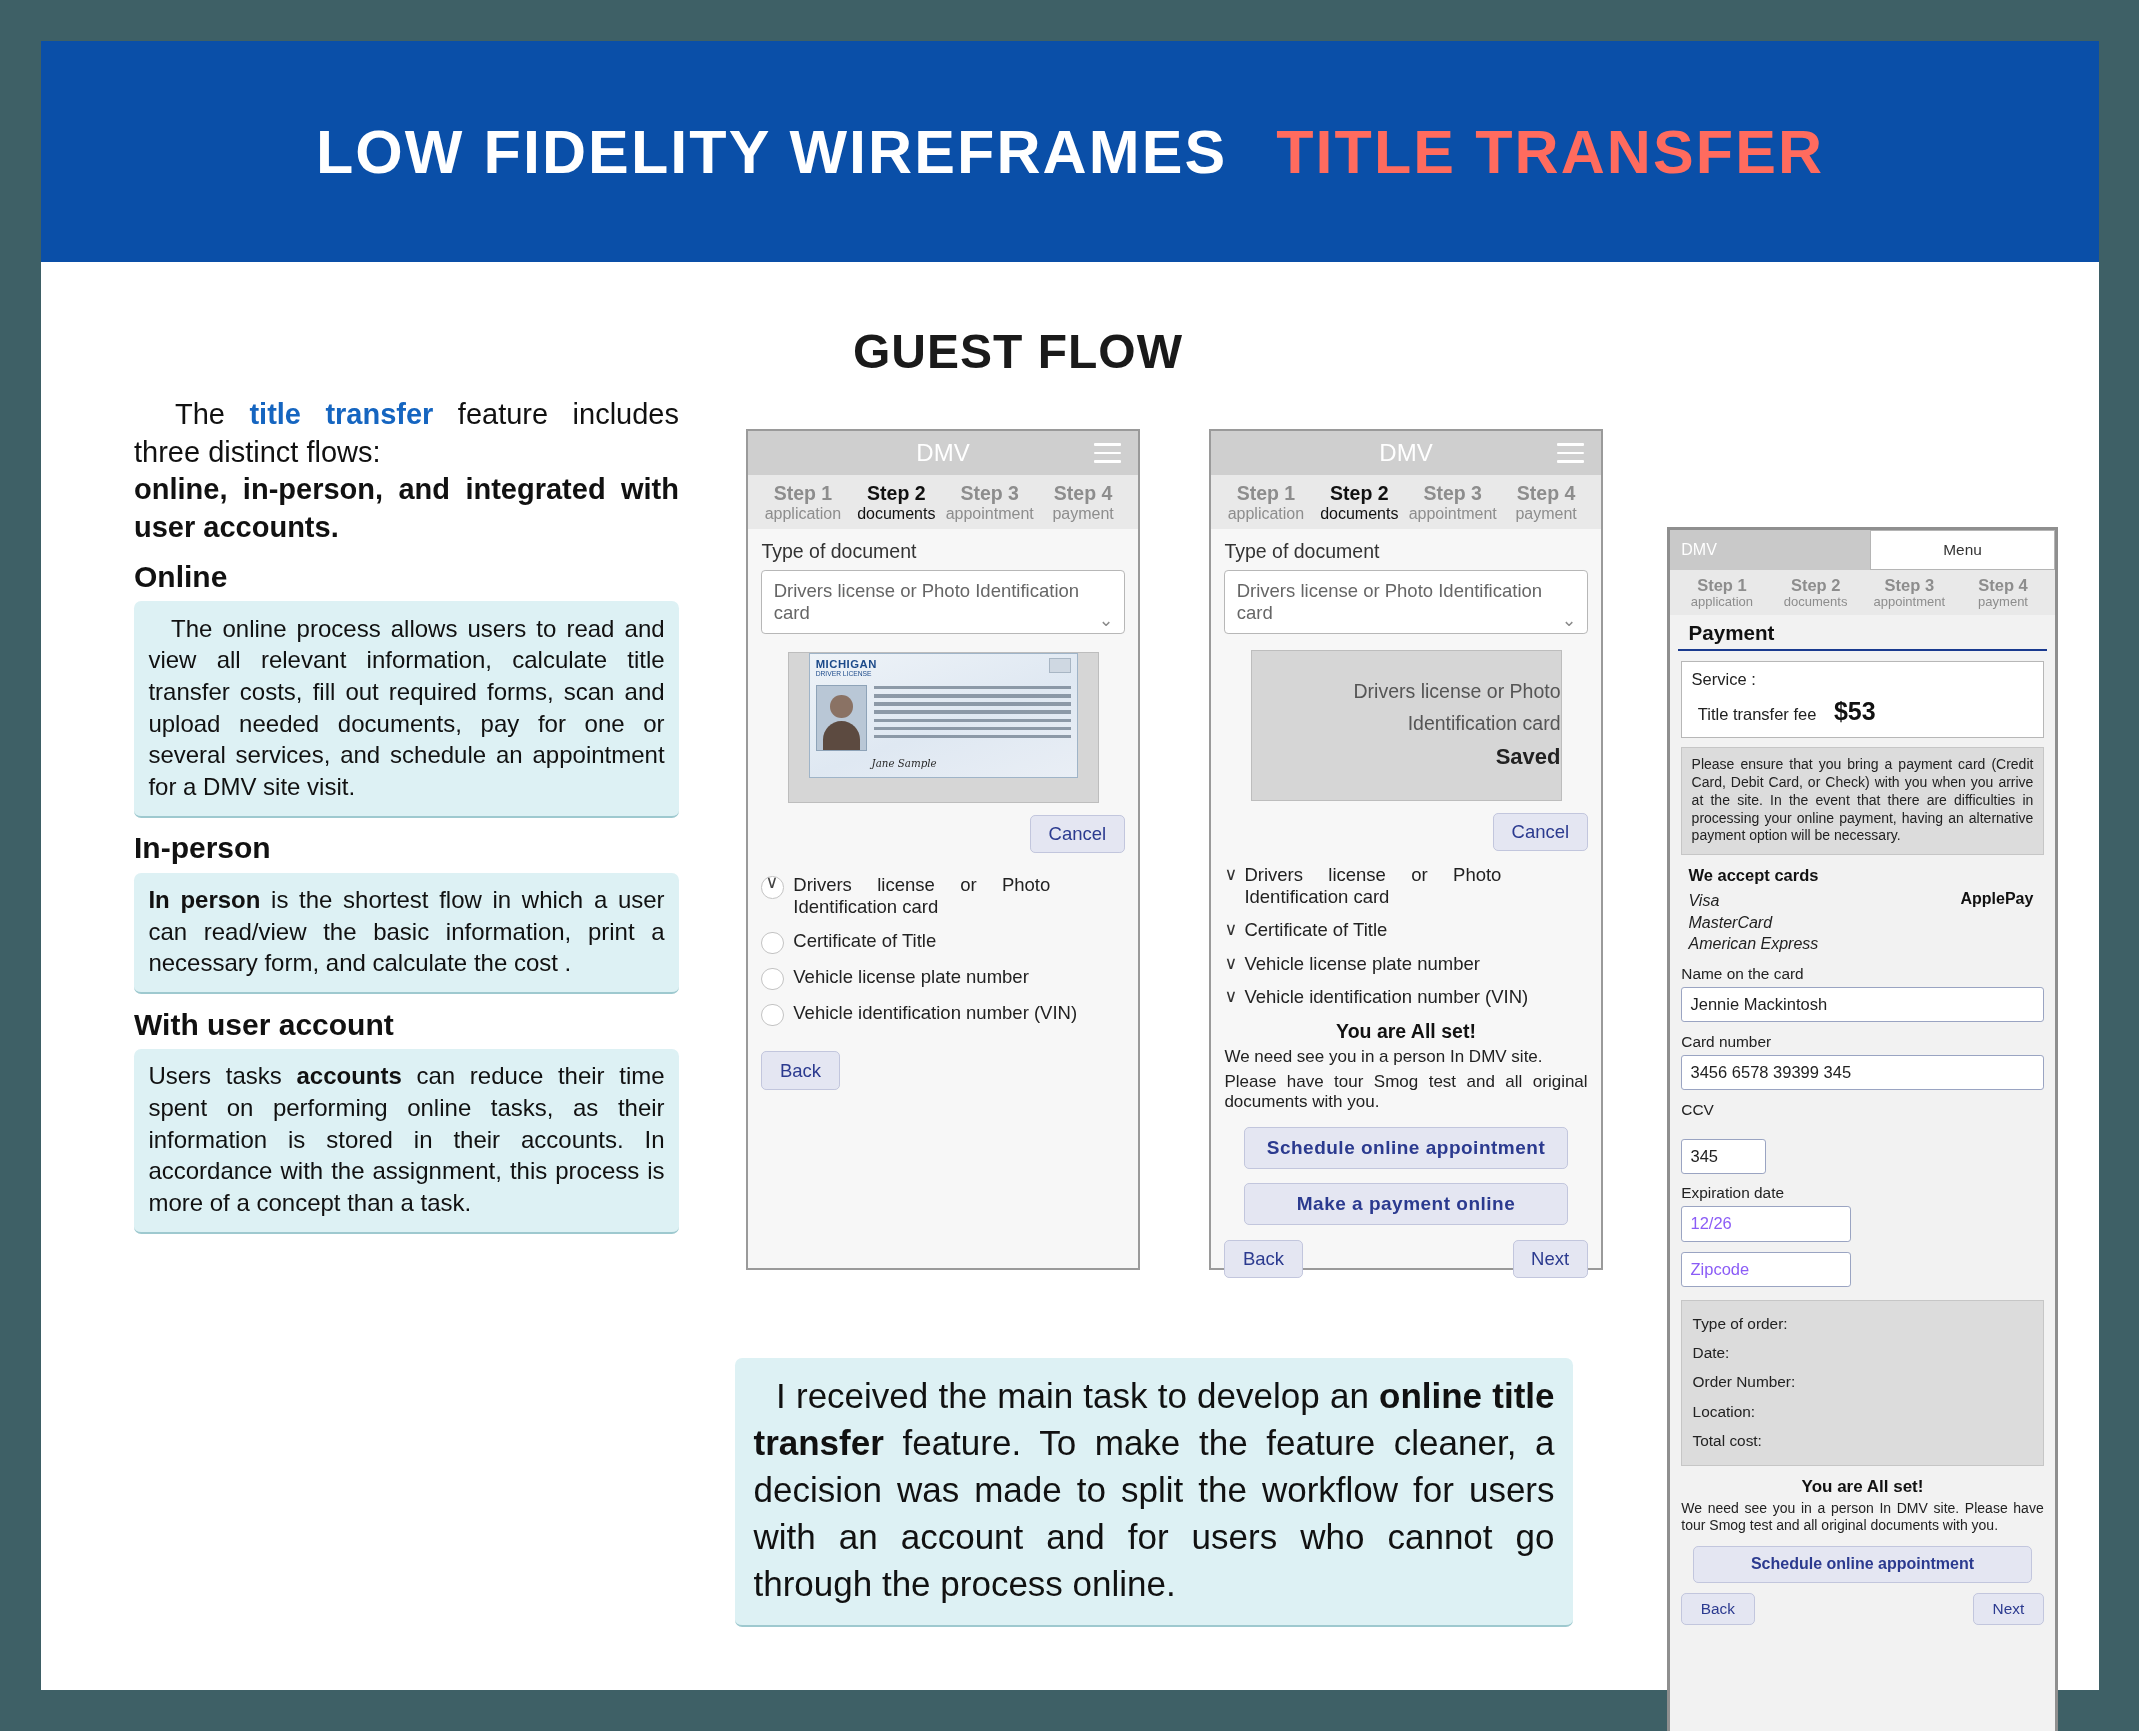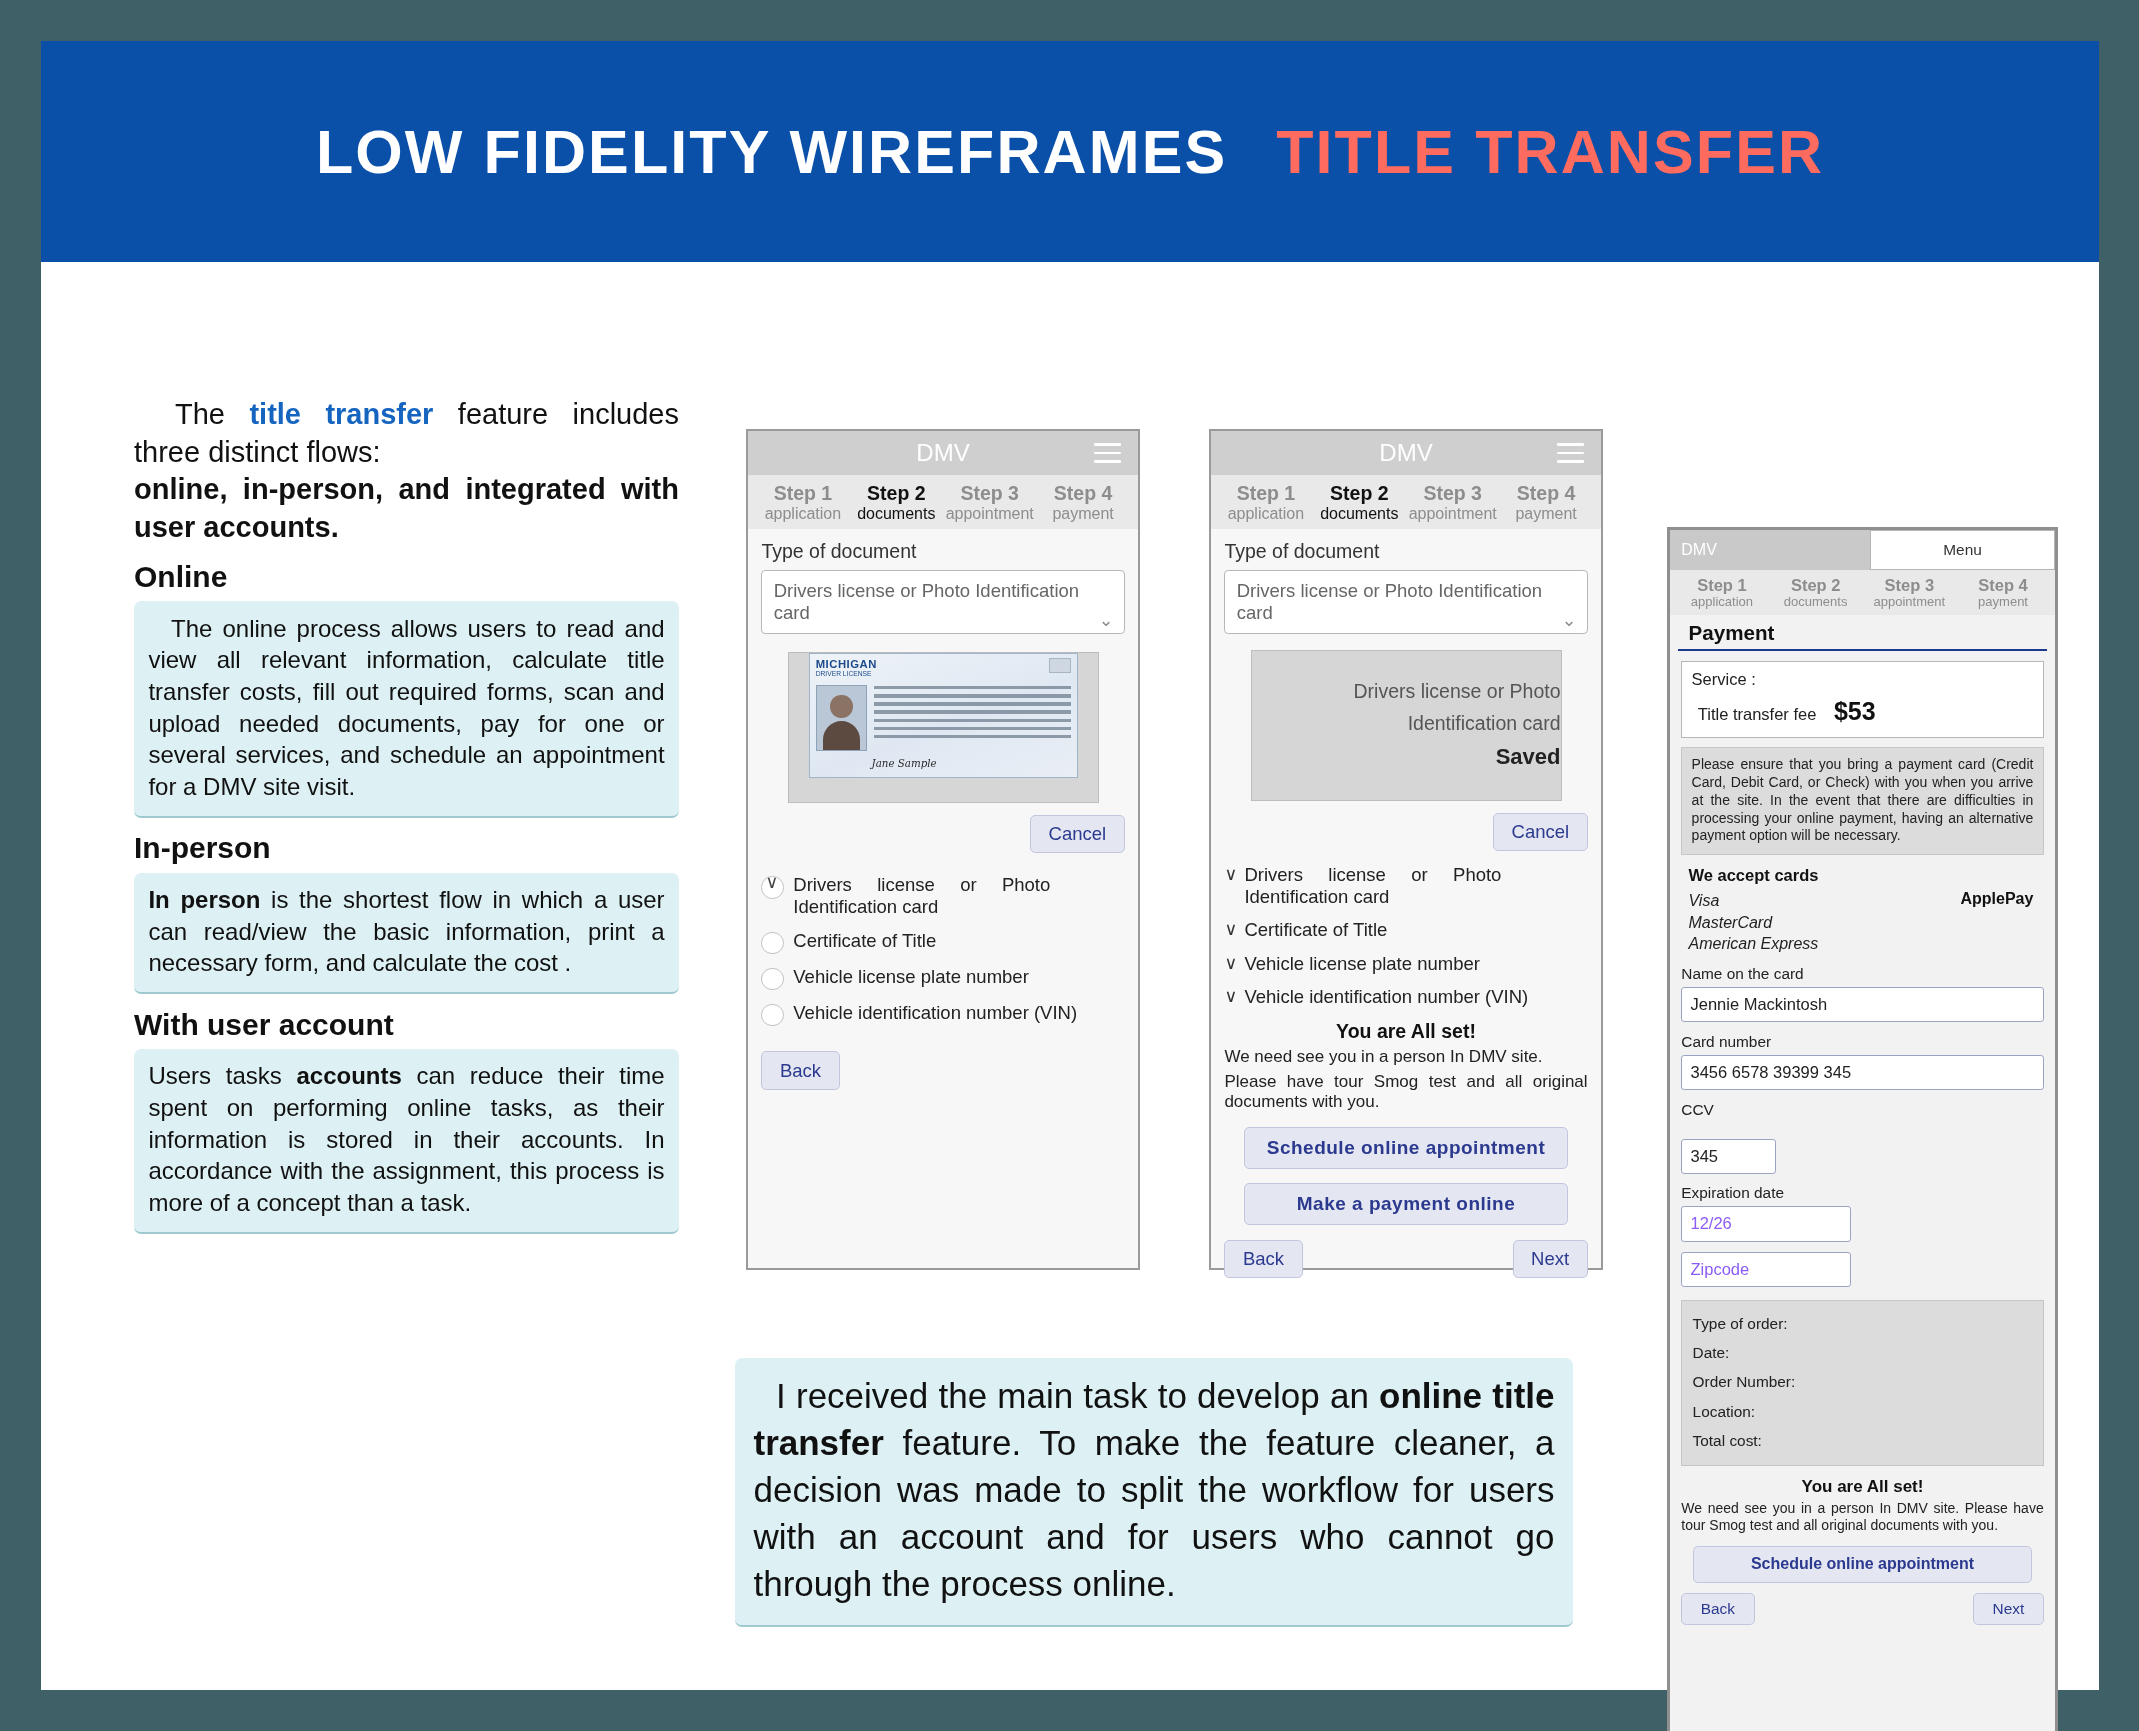--- a/index.html
+++ b/index.html
@@ -503,21 +503,21 @@
   .inp {
     border: 1.5px solid #9aa4c2;
     background: #ffffff;
     border-radius: 3.1px;
     font-size: 16.5px;
     color: #222;
     padding: 7.2px 8.2px;
     box-sizing: border-box;
   }
   .inp.full { width: 100%; }
-  .inp.small { width: 95px; margin-top: 20px; }
+  .inp.small { width: 85px; margin-top: 20px; }
   .inp.mid { width: 170px; }
   .inp.placeholder { color: #8b5cf6; }
   .summary-box {
     background: #dcdcdc;
     border: 1px solid #c6c6c6;
     margin-top: 12.3px;
     padding: 8.2px 10.3px 10.3px 10.3px;
   }
   .summary-box div { font-size: 15.4px; color: #222; line-height: 1.9; }
   .pr-allset-title {
@@ -555,20 +555,21 @@
 
 <div class="page">
 
   <div class="header">
     <span class="header-title">LOW FIDELITY WIREFRAMES</span>
     <span class="header-sub">TITLE TRANSFER</span>
   </div>
 
   <div class="content">
 
+    <div class="guest-flow-title">GUEST FLOW</div>
 
     <div class="left-col">
 
       <div class="intro-para">
         <span class="intro-indent"></span><span>The </span><span class="accent">title transfer</span><span> feature includes three distinct flows:</span><br>
         <span class="b">online, in-person, and integrated with user accounts.</span>
       </div>
 
       <div class="sec-head">Online</div>
       <div class="note-box">

